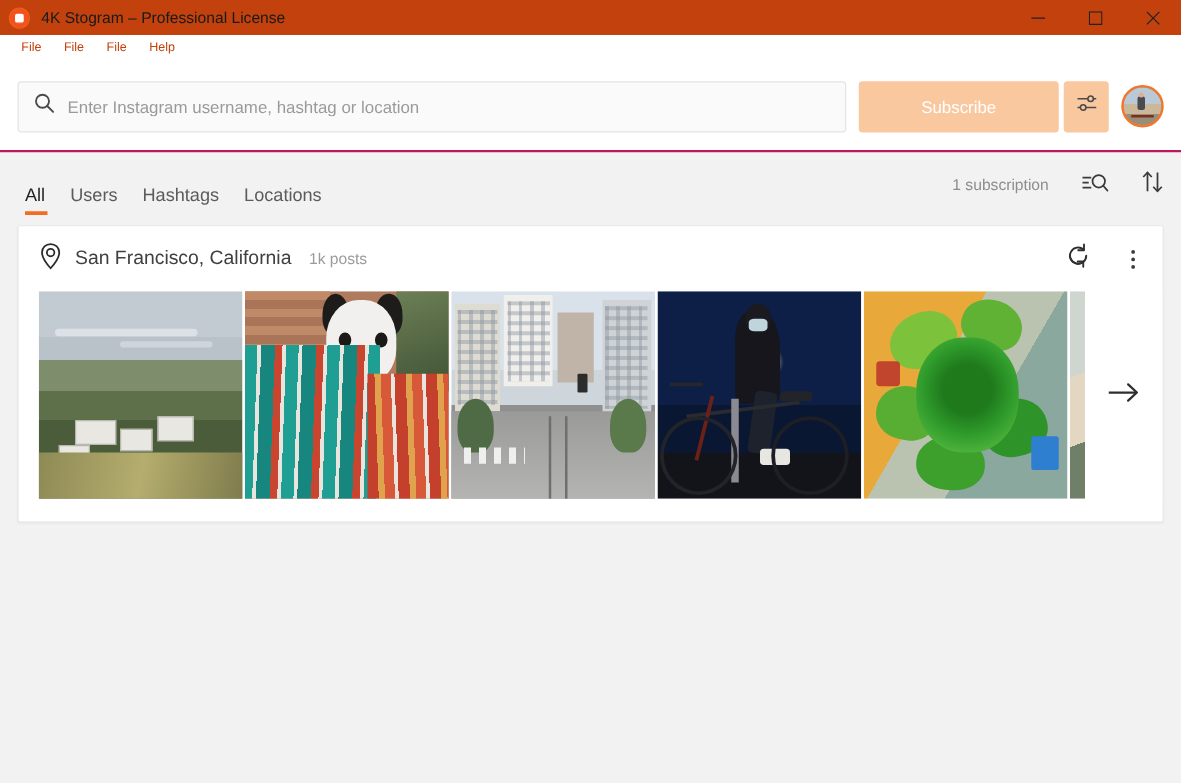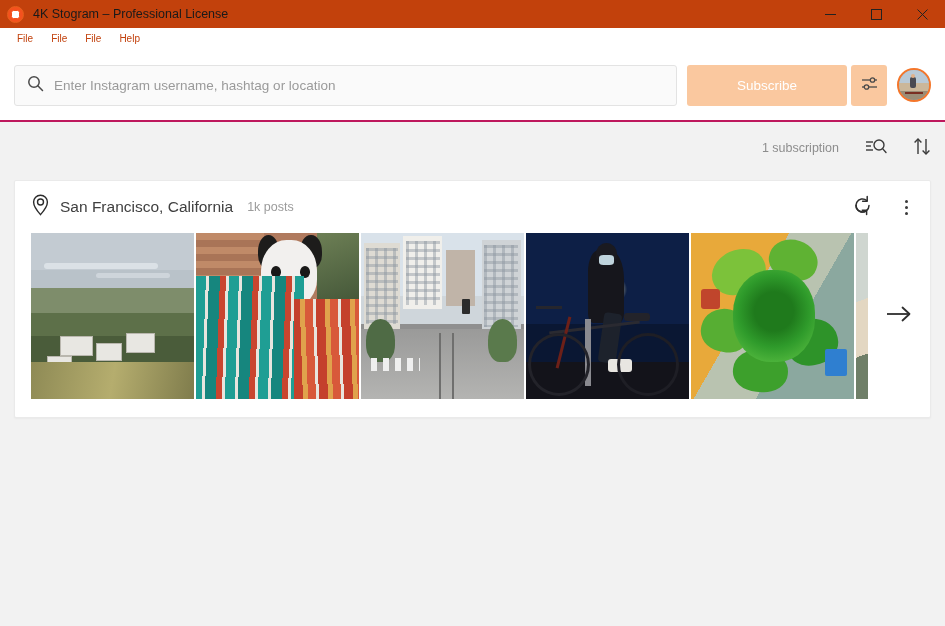--- a/index.html
+++ b/index.html
@@ -274,20 +274,26 @@
     </div>
     <div class="avatar">
       <span class="sky"></span>
         <span class="bike"></span>
         <span class="rider"></span>
         <span class="head"></span>
     </div>
   </div>
 
   <div class="tabbar">
+    <div class="tabs">
+      <div class="tab active">All</div>
+      <div class="tab">Users</div>
+      <div class="tab">Hashtags</div>
+      <div class="tab">Locations</div>
+    </div>
     <div class="tabbar-right">
       <div class="sub-count">1 subscription</div>
       <div class="icon-btn">
         <span>
           <svg width="22" height="18" viewBox="0 0 22 18">
             <line x1="1" y1="5" x2="8" y2="5" stroke="#3a3a3a" stroke-width="1.4"></line>
             <line x1="1" y1="9" x2="6" y2="9" stroke="#3a3a3a" stroke-width="1.4"></line>
             <line x1="1" y1="13" x2="8" y2="13" stroke="#3a3a3a" stroke-width="1.4"></line>
             <circle cx="14" cy="8" r="5" fill="none" stroke="#3a3a3a" stroke-width="1.4"></circle>
             <line x1="17.6" y1="11.6" x2="21" y2="15.5" stroke="#3a3a3a" stroke-width="1.4" stroke-linecap="round"></line>

